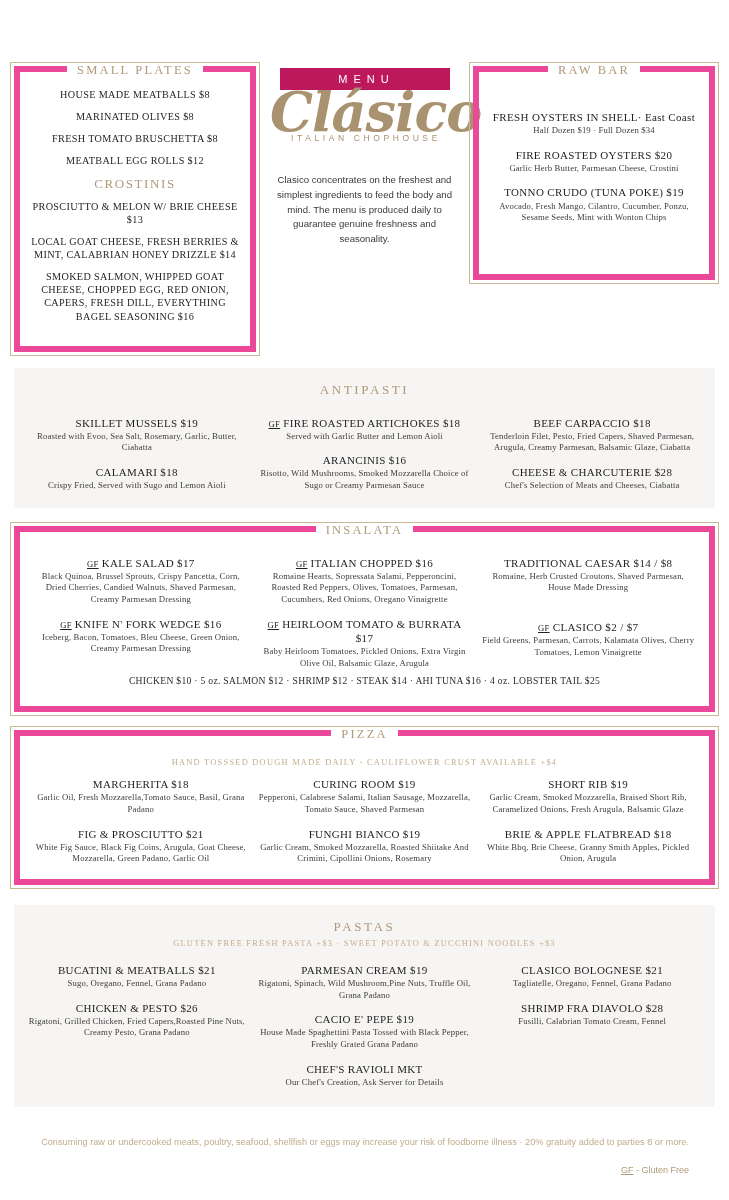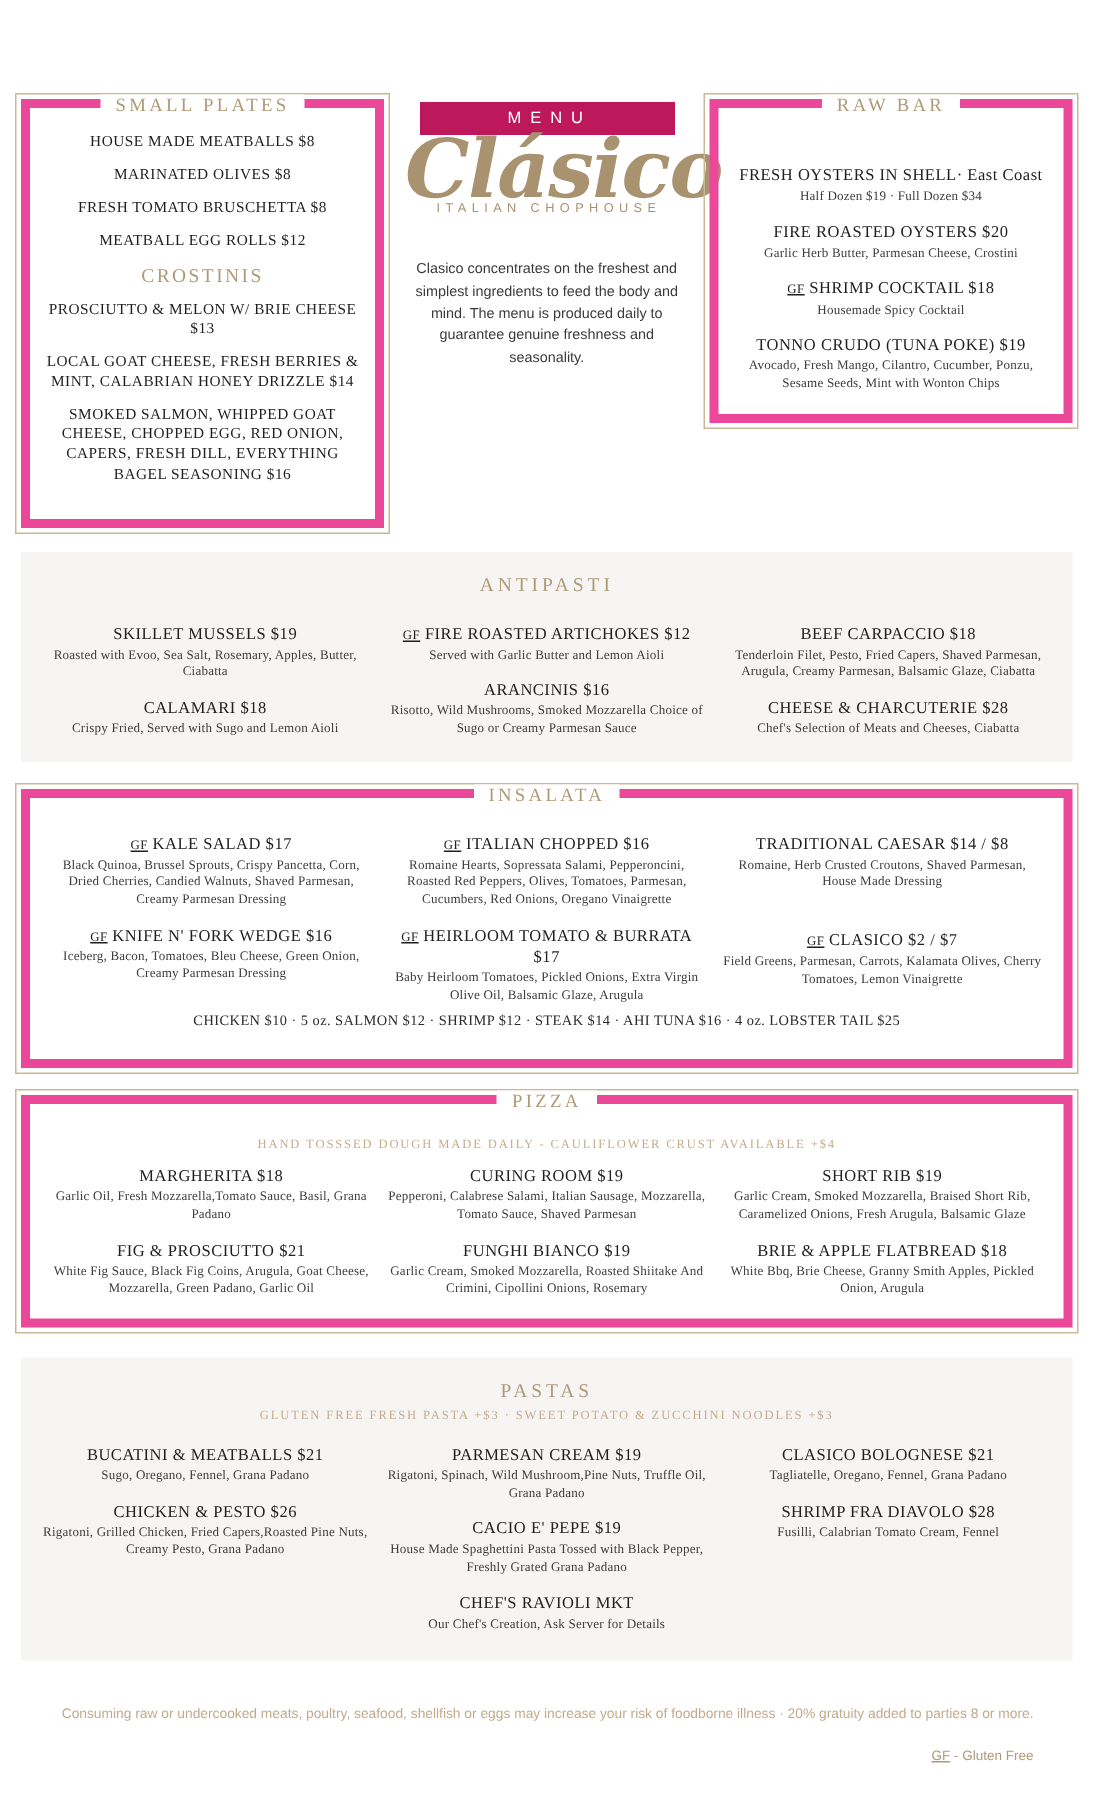--- a/index.html
+++ b/index.html
@@ -274,56 +274,49 @@
         <div>
           <div class="item">
             <div class="item-name">FRESH OYSTERS IN SHELL· East Coast</div>
             <div class="item-desc">Half Dozen $19  ·  Full Dozen $34</div>
           </div>
           <div class="item">
             <div class="item-name">FIRE ROASTED OYSTERS $20</div>
             <div class="item-desc">Garlic Herb Butter, Parmesan Cheese, Crostini</div>
           </div>
           <div class="item">
-            <div class="item-name">
-              <span class="gf">GF</span>
-              <span>SHRIMP COCKTAIL $18</span>
-            </div>
-            <div class="item-desc">Housemade Spicy Cocktail</div>
-          </div>
-          <div class="item">
             <div class="item-name">TONNO CRUDO (TUNA POKE) $19</div>
             <div class="item-desc">Avocado, Fresh Mango, Cilantro, Cucumber, Ponzu, Sesame Seeds, Mint with Wonton Chips</div>
           </div>
         </div>
       </div>
     </div>
   </div>
 
   <div class="antipasti-wrap">
     <div class="sec-band antipasti">
       <div class="band-title">ANTIPASTI</div>
       <div class="cols3">
 
         <div class="col">
           <div class="item">
             <div class="item-name">SKILLET MUSSELS $19</div>
-            <div class="item-desc">Roasted with Evoo, Sea Salt, Rosemary, Apples, Butter, Ciabatta</div>
+            <div class="item-desc">Roasted with Evoo, Sea Salt, Rosemary, Garlic, Butter, Ciabatta</div>
           </div>
           <div class="item">
             <div class="item-name">CALAMARI $18</div>
             <div class="item-desc">Crispy Fried, Served with Sugo and Lemon Aioli</div>
           </div>
         </div>
 
         <div class="col">
           <div class="item">
             <div class="item-name">
               <span class="gf">GF</span>
-              <span>FIRE ROASTED ARTICHOKES $12</span>
+              <span>FIRE ROASTED ARTICHOKES $18</span>
             </div>
             <div class="item-desc">Served with Garlic Butter and Lemon Aioli</div>
           </div>
           <div class="item">
             <div class="item-name">ARANCINIS $16</div>
             <div class="item-desc">Risotto, Wild Mushrooms, Smoked Mozzarella Choice of Sugo or Creamy Parmesan Sauce</div>
           </div>
         </div>
 
         <div class="col">

